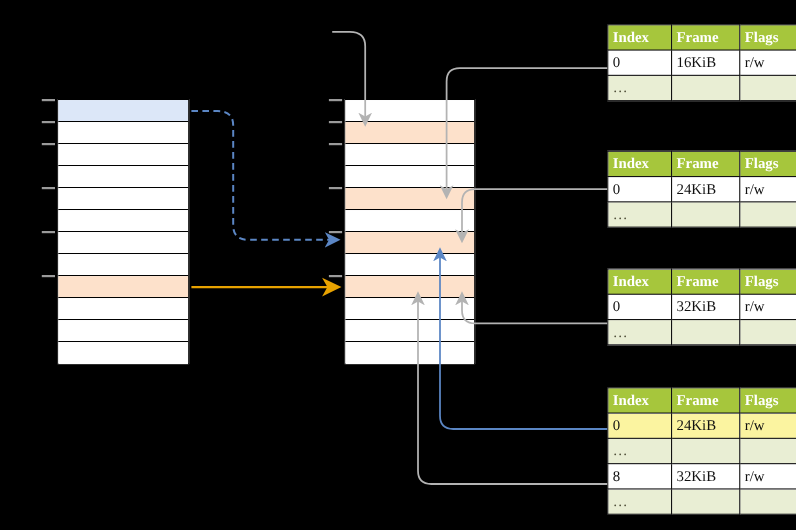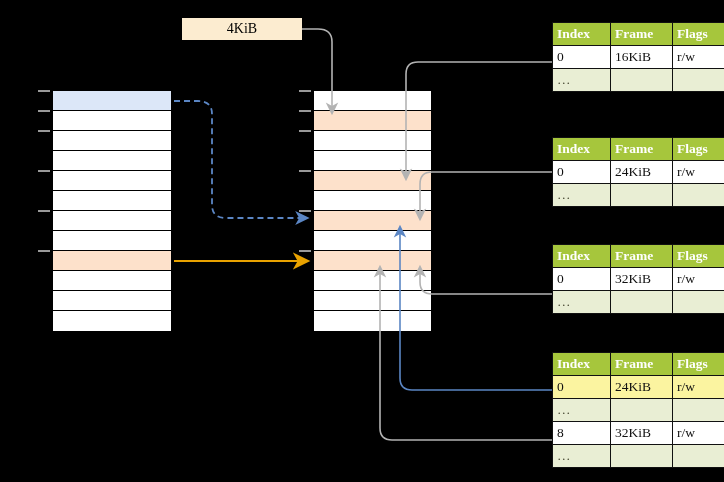--- a/index.html
+++ b/index.html
@@ -36,21 +36,20 @@
   .c-frm{width:62px;margin-left:33px;}
   .c-flg{width:70px;}
 
   svg.wires{position:absolute;left:0;top:0;width:724px;height:482px;pointer-events:none;}
 </style>
 </head>
 <body>
 
 <div id="stage">
 
-  <div class="kib-label" style="left:182px;top:18px;width:120px;height:22px;">4KiB</div>
 
   <div id="left-col" class="mem-col" style="left:52px;top:90px;width:120px;height:241px;">
       <div class="mem-row blue" style="height: 20px;"></div>
       <div class="mem-row" style="height: 20px;"></div>
       <div class="mem-row" style="height: 20px;"></div>
       <div class="mem-row" style="height: 20px;"></div>
       <div class="mem-row" style="height: 20px;"></div>
       <div class="mem-row" style="height: 20px;"></div>
       <div class="mem-row" style="height: 20px;"></div>
       <div class="mem-row" style="height: 20px;"></div>

